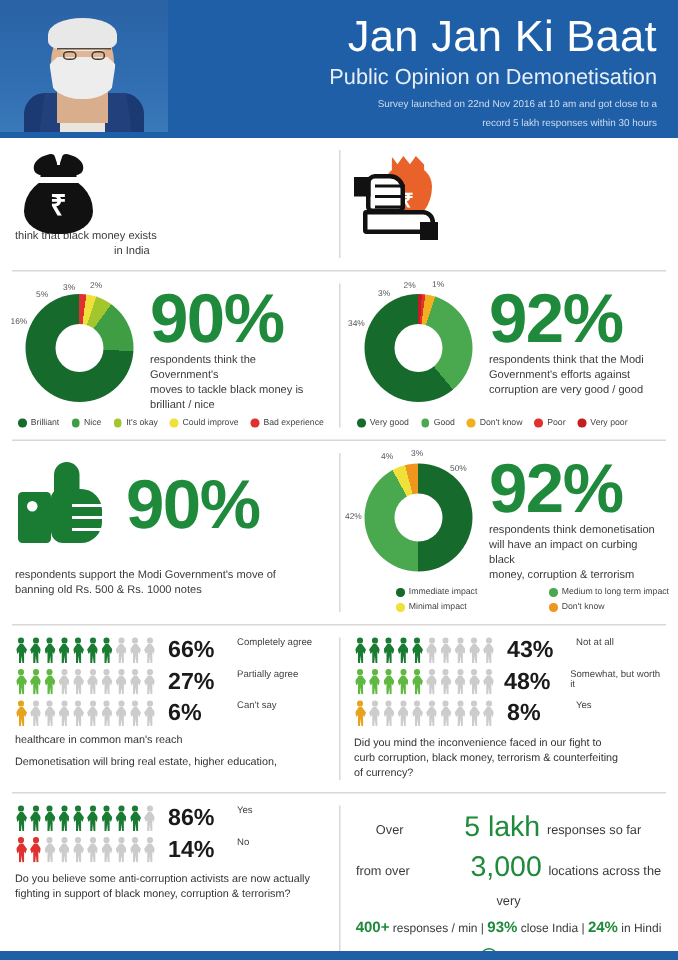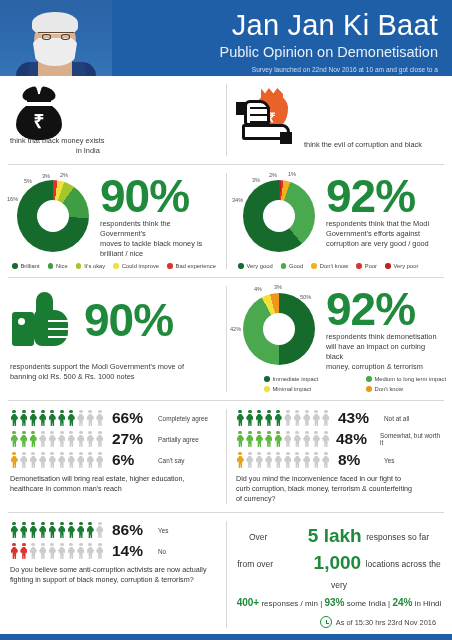--- a/index.html
+++ b/index.html
@@ -8,21 +8,21 @@
     width:452px; height:640px;
     font-family:"Liberation Sans", sans-serif;
     color:#333;
     overflow:hidden;
     position:relative;
   }
   .page { width:452px; height:640px; position:relative; background:#fff; }
 
   
   .header {
-    height:76px; background:#1f5fa8; position:relative; overflow:hidden;
+    height:92px; background:#1f5fa8; position:relative; overflow:hidden;
     display:flex; align-items:flex-start;
   }
   .portrait {
     width:112px; height:88px; position:relative; flex:0 0 112px;
     background:linear-gradient(180deg,#2a63a6 0%, #2f6cb0 55%, #3a79ba 100%);
     overflow:hidden;
   }
   
   .p-neck { position:absolute; left:38px; top:52px; width:34px; height:30px; background:#d8ae8c; border-radius:8px 8px 0 0;}
   .p-vest { position:absolute; left:16px; top:62px; width:80px; height:26px; background:#1b3a73; border-radius:14px 14px 0 0;}
@@ -101,34 +101,34 @@
   .donut::after{ content:""; position:absolute; left:20px; top:20px; width:32px; height:32px; background:#fff; border-radius:50%;}
   .dlab { position:absolute; font-size:5.6px; color:#555; white-space:nowrap;}
 
   .legend { display:flex; flex-wrap:wrap; gap:4px 8px; margin-top:4px; padding-left:2px;}
   .legend-item{ display:flex; align-items:center; gap:3px; font-size:5.8px; color:#444;}
   .dot { width:5.5px; height:5.5px; border-radius:50%; display:inline-block;}
   .legend.two { width:200px; }
   .legend.two .legend-item { width:94px; }
 
   
-  .prow { display:flex; align-items:center; gap:6px; margin-bottom:3px;}
+  .prow { display:flex; align-items:flex-start; gap:6px; margin-bottom:3px;}
   .people { display:flex; gap:1px; width:96px;}
   .person { width:8.5px; height:17px; position:relative; }
   .person .head { position:absolute; left:2.4px; top:0; width:3.8px; height:3.8px; border-radius:50%; background:currentColor;}
   .person .body { position:absolute; left:0.6px; top:4.4px; width:7.4px; height:12.6px; background:currentColor;
                   clip-path:polygon(36% 0,64% 0,100% 28%,86% 52%,74% 42%,74% 100%,58% 100%,52% 62%,46% 100%,28% 100%,28% 42%,14% 52%,0 28%);}
   .pct { font-size:15.5px; font-weight:700; color:#1a1a1a; width:40px;}
   .plabel { font-size:6.4px; color:#444;}
   .qtext { font-size:7.2px; line-height:10px; color:#333; margin-top:5px;}
 
   
   .sum-line { text-align:center; color:#1a1a1a; margin-bottom:5px;}
   .sum-line .small { font-size:8.5px; color:#3a3a3a;}
-  .sum-big { font-size:19px; font-weight:700; color:#1f8a3b; vertical-align:middle;margin-left:36px;}
+  .sum-big { font-size:19px; font-weight:400; color:#1f8a3b; vertical-align:middle;margin-left:36px;}
   .sum-stats { text-align:center; font-size:8px; color:#3a3a3a;}
   .sum-stats b { font-size:10px; color:#1f8a3b;}
   .asof { display:flex; align-items:center; justify-content:flex-end; gap:4px; margin-top:8px; font-size:7.4px; color:#444; padding-right:6px;}
   .clock { width:12px; height:12px; border:1.2px solid #1f8a3b; border-radius:50%; position:relative; display:inline-block;}
   .clock::before{content:""; position:absolute; left:5px; top:2.5px; width:1.2px; height:4px; background:#1f8a3b;}
   .clock::after {content:""; position:absolute; left:5px; top:5.5px; width:3.5px; height:1.2px; background:#1f8a3b;}
 
   .footer-bar { position:absolute; left:0; bottom:0; width:452px; height:6px; background:#1f5fa8;}
 </style>
 </head>
@@ -183,21 +183,20 @@
           <div class="h-sym">₹</div>
           <div class="h-fing"></div>
             <div class="h-f2"></div>
             <div class="h-f3"></div>
             <div class="h-f4"></div>
           <div class="h-cuff"></div>
           <div class="h-palm"></div>
             <div class="h-cuff2"></div>
         </div>
       </div>
-      <div class="caption" style="margin-left:68px;margin-top:-6px;">think the evil of corruption and black</div>
     </div>
   </div>
 
   <div class="divider-h"></div>
 
   <div class="section">
     <div class="divider-v"></div>
 
     <div class="cell left">
       <div class="big-row" style="align-items:flex-start;">
@@ -492,22 +491,22 @@
               </span>
               <span class="person" style="color: rgb(204, 204, 204);">
                 <span class="head"></span>
                 <span class="body"></span>
               </span>
             </div>
             <div class="pct">6%</div>
             <div class="plabel">Can't say</div>
           </div>
         </div>
+      <div class="qtext" style="margin-top:0;">healthcare in common man's reach</div>
       <div class="qtext">Demonetisation will bring real estate, higher education,</div>
-      <div class="qtext" style="margin-top:0;">healthcare in common man's reach</div>
     </div>
 
     <div class="cell right">
       <div id="bars-inconvenience">
           <div class="prow">
             <div class="people">
               <span class="person" style="color: rgb(26, 124, 51);">
                 <span class="head"></span>
                 <span class="body"></span>
               </span>
@@ -755,29 +754,29 @@
     </div>
 
     <div class="cell right" style="padding-top:12px;">
       <div class="sum-line">
         <span class="small">Over</span>
         <span class="sum-big">5 lakh</span>
         <span class="small">responses so far</span>
       </div>
       <div class="sum-line">
         <span class="small">from over</span>
-        <span class="sum-big">1,000</span>
+        <span class="sum-big">3,000</span>
         <span class="small">locations across the very</span>
       </div>
       <div class="sum-stats">
         <b>400+</b>
         <span>responses / min</span>
         <span>|</span>
         <b>93%</b>
-        <span>some India</span>
+        <span>close India</span>
         <span>|</span>
         <b>24%</b>
         <span>in Hindi</span>
       </div>
       <div class="asof">
         <span class="clock"></span>
         <span>As of 15:30 hrs 23rd Nov 2016</span>
       </div>
     </div>
   </div>

